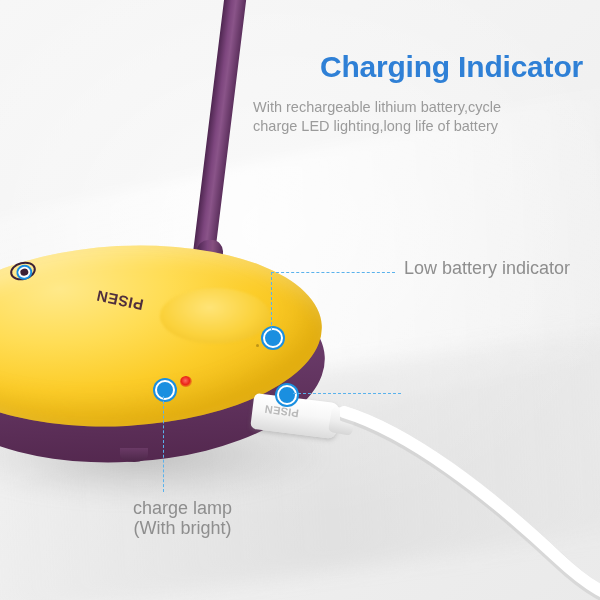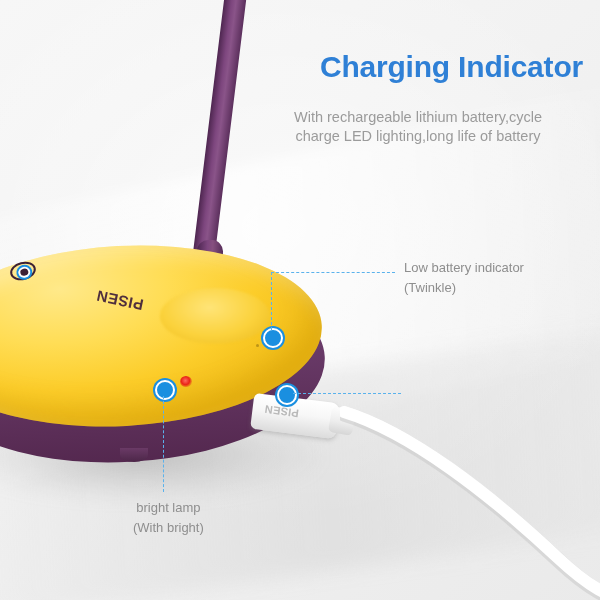--- a/index.html
+++ b/index.html
@@ -58,26 +58,26 @@
     font-size: 30px;
     font-weight: bold;
     letter-spacing: -0.2px;
     color: #2f80d6;
     white-space: nowrap;
     text-align: right;
   }
   .subtitle {
     position: absolute;
     right: 26px;
-    top: 108px;
+    top: 98px;
     width: 330px;
     font-size: 14.5px;
     line-height: 19px;
     color: #9b9b9b;
-    text-align: center;
+    text-align: left;
     white-space: nowrap;
   }
   .subtitle div { white-space: nowrap; }
 
   
   #lamp {
     position: absolute;
     left: 0; top: 0;
     width: 600px; height: 600px;
     pointer-events: none;
@@ -280,21 +280,21 @@
   .lead-v {
     border-left: 1px dashed #5ab2ec;
     width: 0;
   }
   .lead-h {
     border-top: 1px dashed #5ab2ec;
     height: 0;
   }
   .callout-label {
     position: absolute;
-    font-size: 13px;
+    font-size: 18px;
     line-height: 20px;
     color: #8e8e8e;
     white-space: nowrap;
   }
   .callout-label.center { text-align: center; }
 </style>
 </head>
 <body>
 
 <div id="stage">
@@ -339,26 +339,25 @@
       <path d="M4,12 C70,32 150,94 218,158 C248,186 268,198 300,204" fill="none" stroke="#ffffff" stroke-width="12" stroke-linecap="round"></path>
       <path d="M4,8 C70,28 150,90 218,154 C248,182 268,194 300,200" fill="none" stroke="#ffffff" stroke-width="4" stroke-linecap="round" opacity="0.9"></path>
     </svg>
   </div>
 
   <div class="dot" style="left:263px; top:328px;"></div>
   <div class="lead lead-v" style="left:271px; top:272px; height:58px;"></div>
   <div class="lead lead-h" style="left:271px; top:272px; width:124px;"></div>
   <div class="callout-label" style="left:404px; top:258px;">
     <div>Low battery indicator</div>
-    <div>(Twinkle)</div>
   </div>
 
   <div class="dot" style="left:277px; top:385px;"></div>
   <div class="lead lead-h" style="left:293px; top:393px; width:108px;"></div>
 
   <div class="dot" style="left:155px; top:380px;"></div>
   <div class="lead lead-v" style="left:163px; top:396px; height:96px;"></div>
   <div class="callout-label center" style="left:133px; top:498px;">
-    <div>bright lamp</div>
+    <div>charge lamp</div>
     <div>(With bright)</div>
   </div>
 
 </div>
 
 </body></html>

